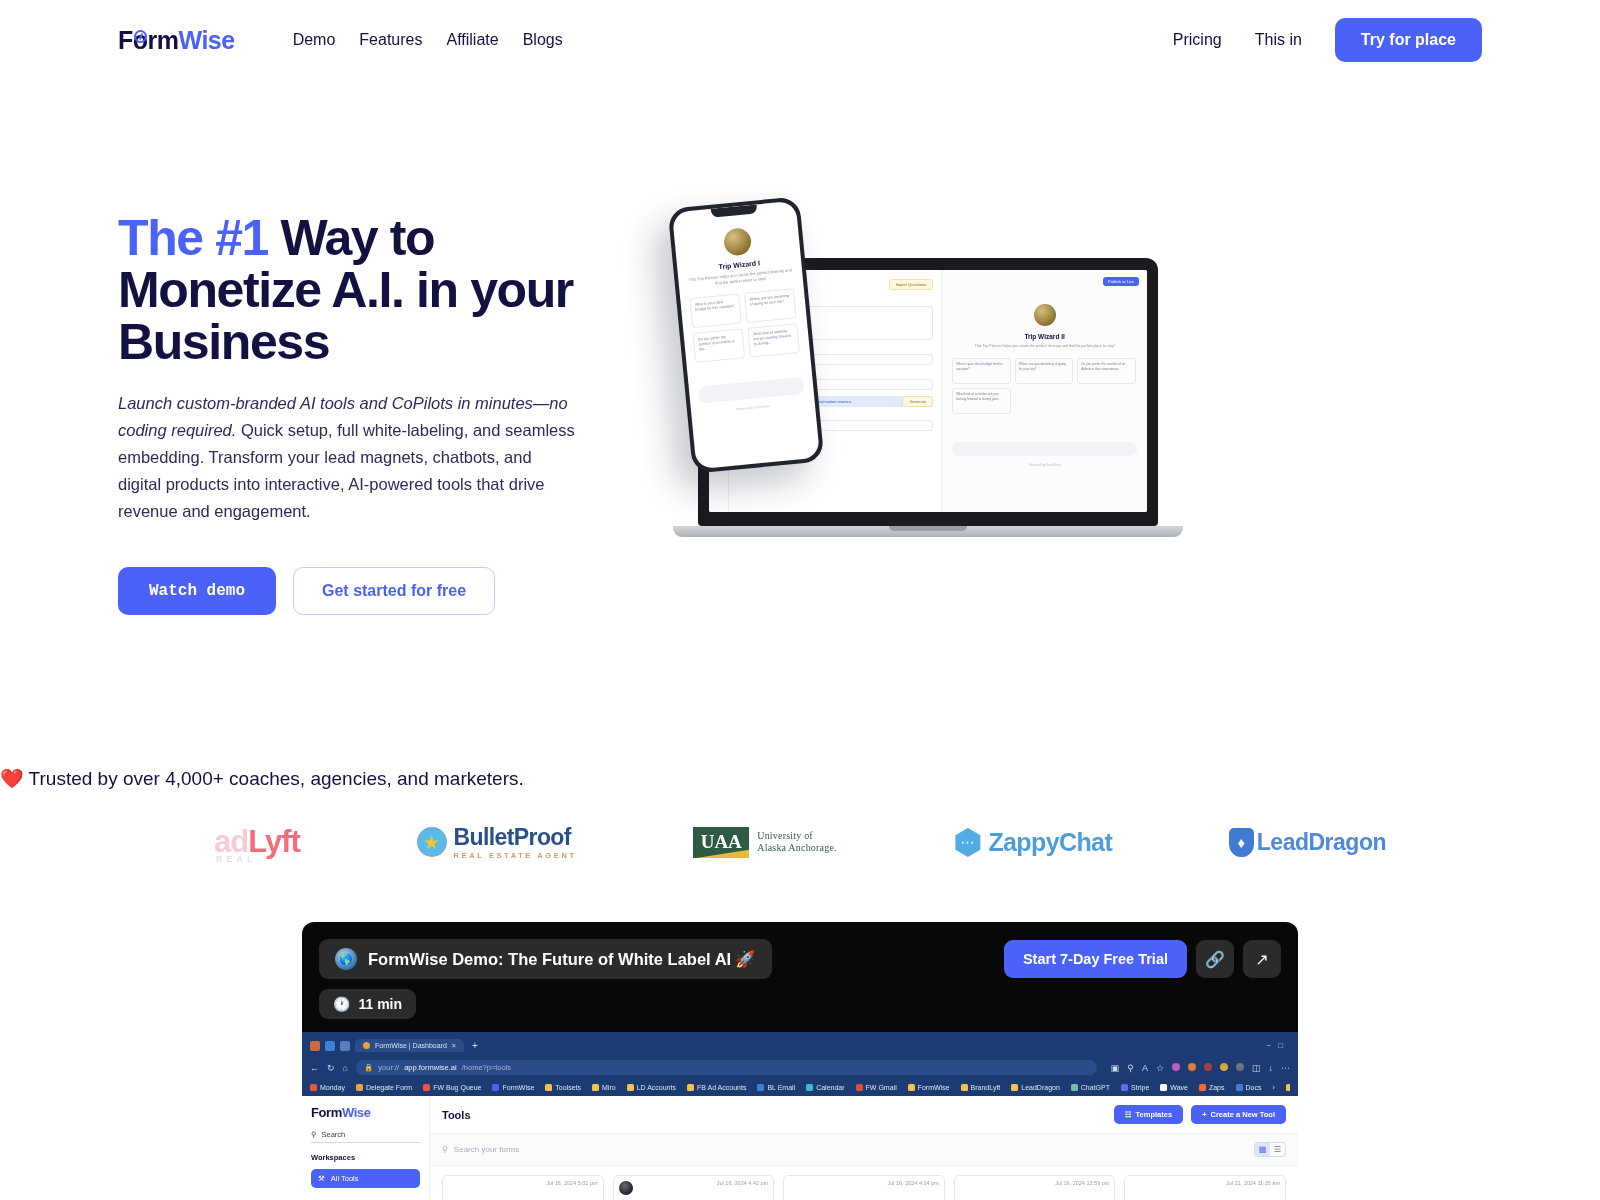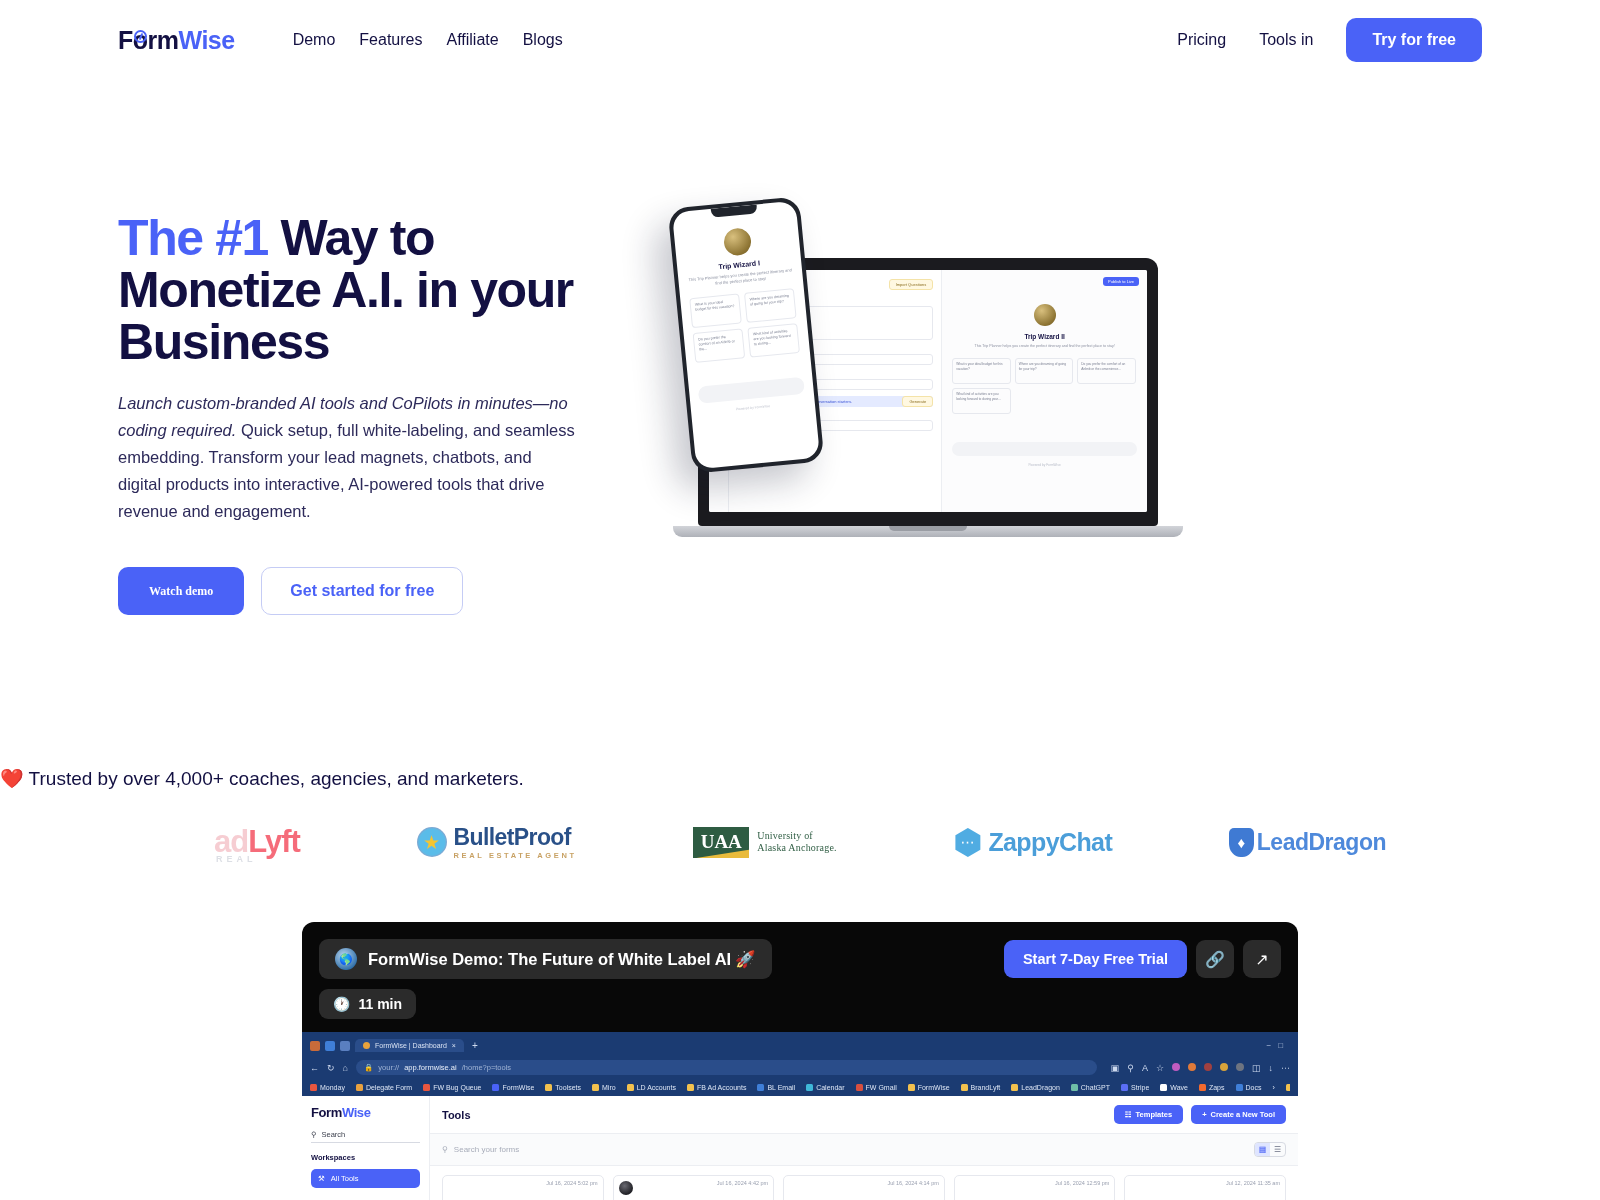--- a/index.html
+++ b/index.html
@@ -60,21 +60,21 @@
   h1 .hl { color: #4a62f7; }
   .hero-p {
     margin-top: 22px; font-size: 16.5px; line-height: 1.63;
     color: #2d2a5a; max-width: 460px;
   }
   .hero-p i { font-style: italic; }
   .hero-cta { margin-top: 43px; display: flex; gap: 17px; }
   .btn-primary {
     background: #4a62f7; color: #fff; border: none;
     height: 48px; padding: 0 31px; border-radius: 10px;
-    font-size: 12px; font-weight: 600; cursor: pointer; font-family: Liberation Serif, serif;
+    font-size: 16px; font-weight: 600; cursor: pointer; font-family: Liberation Mono, monospace;
   }
   .btn-outline {
     background: #fff; color: #4a62f7; border: 1.5px solid #c5ccf5;
     height: 48px; padding: 0 28px; border-radius: 10px;
     font-size: 16px; font-weight: 600; cursor: pointer; font-family: inherit;
   }
 
   
   .hero-right { flex: 1; position: relative; height: 390px; }
   .mockup { position: absolute; left: 20px; top: 0; width: 510px; height: 390px; }
@@ -337,22 +337,22 @@
     <span class="pen"></span>
   </div>
   <div class="nav-links">
     <a href="#">Demo</a>
     <a href="#">Features</a>
     <a href="#">Affiliate</a>
     <a href="#">Blogs</a>
   </div>
   <div class="nav-right">
     <a href="#">Pricing</a>
-    <a href="#">Tools in</a>
-    <button class="btn-try">Try for free</button>
+    <a href="#">This in</a>
+    <button class="btn-try">Try for place</button>
   </div>
 </div>
 
 <div class="hero">
   <div class="hero-left">
     <h1><span class="hl">The #1</span><span> Way to Monetize A.I. in your Business</span></h1>
     <p class="hero-p"><i>Launch custom-branded AI tools and CoPilots in minutes—no coding required.</i><span> Quick setup, full white-labeling, and seamless embedding. Transform your lead magnets, chatbots, and digital products into interactive, AI-powered tools that drive revenue and engagement.</span></p>
     <div class="hero-cta">
       <button class="btn-primary">Watch demo</button>
       <button class="btn-outline">Get started for free</button>

